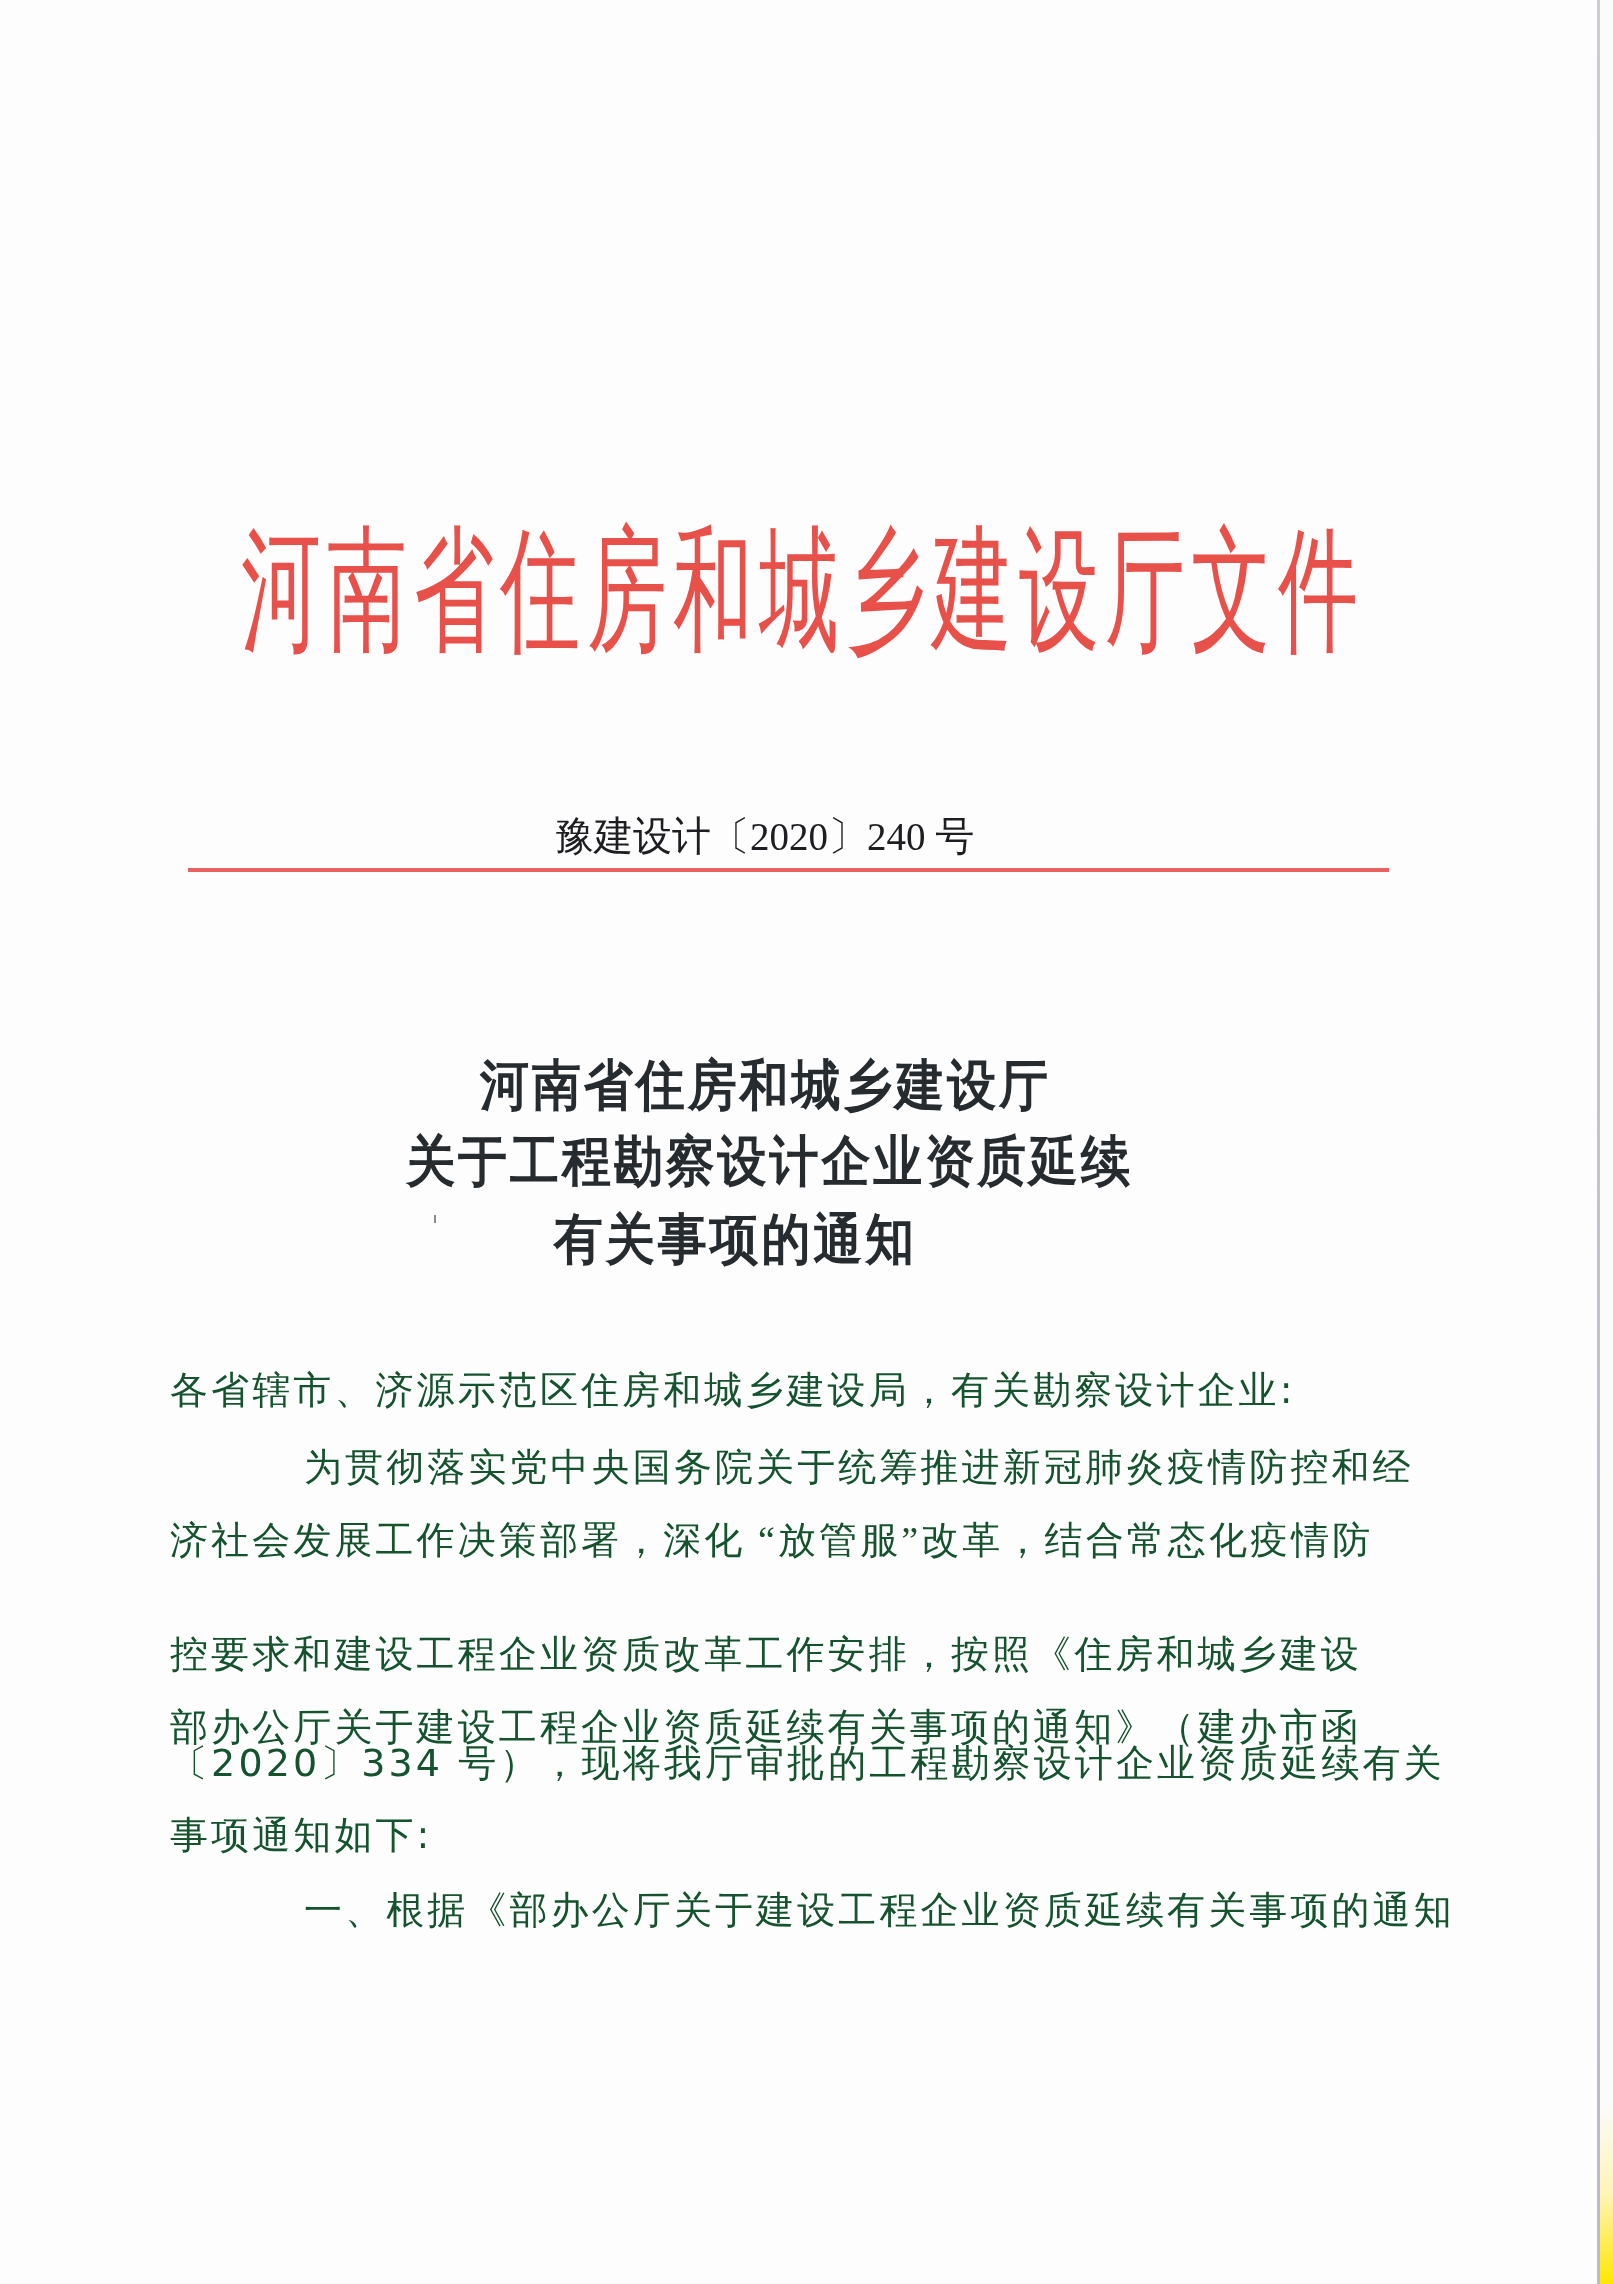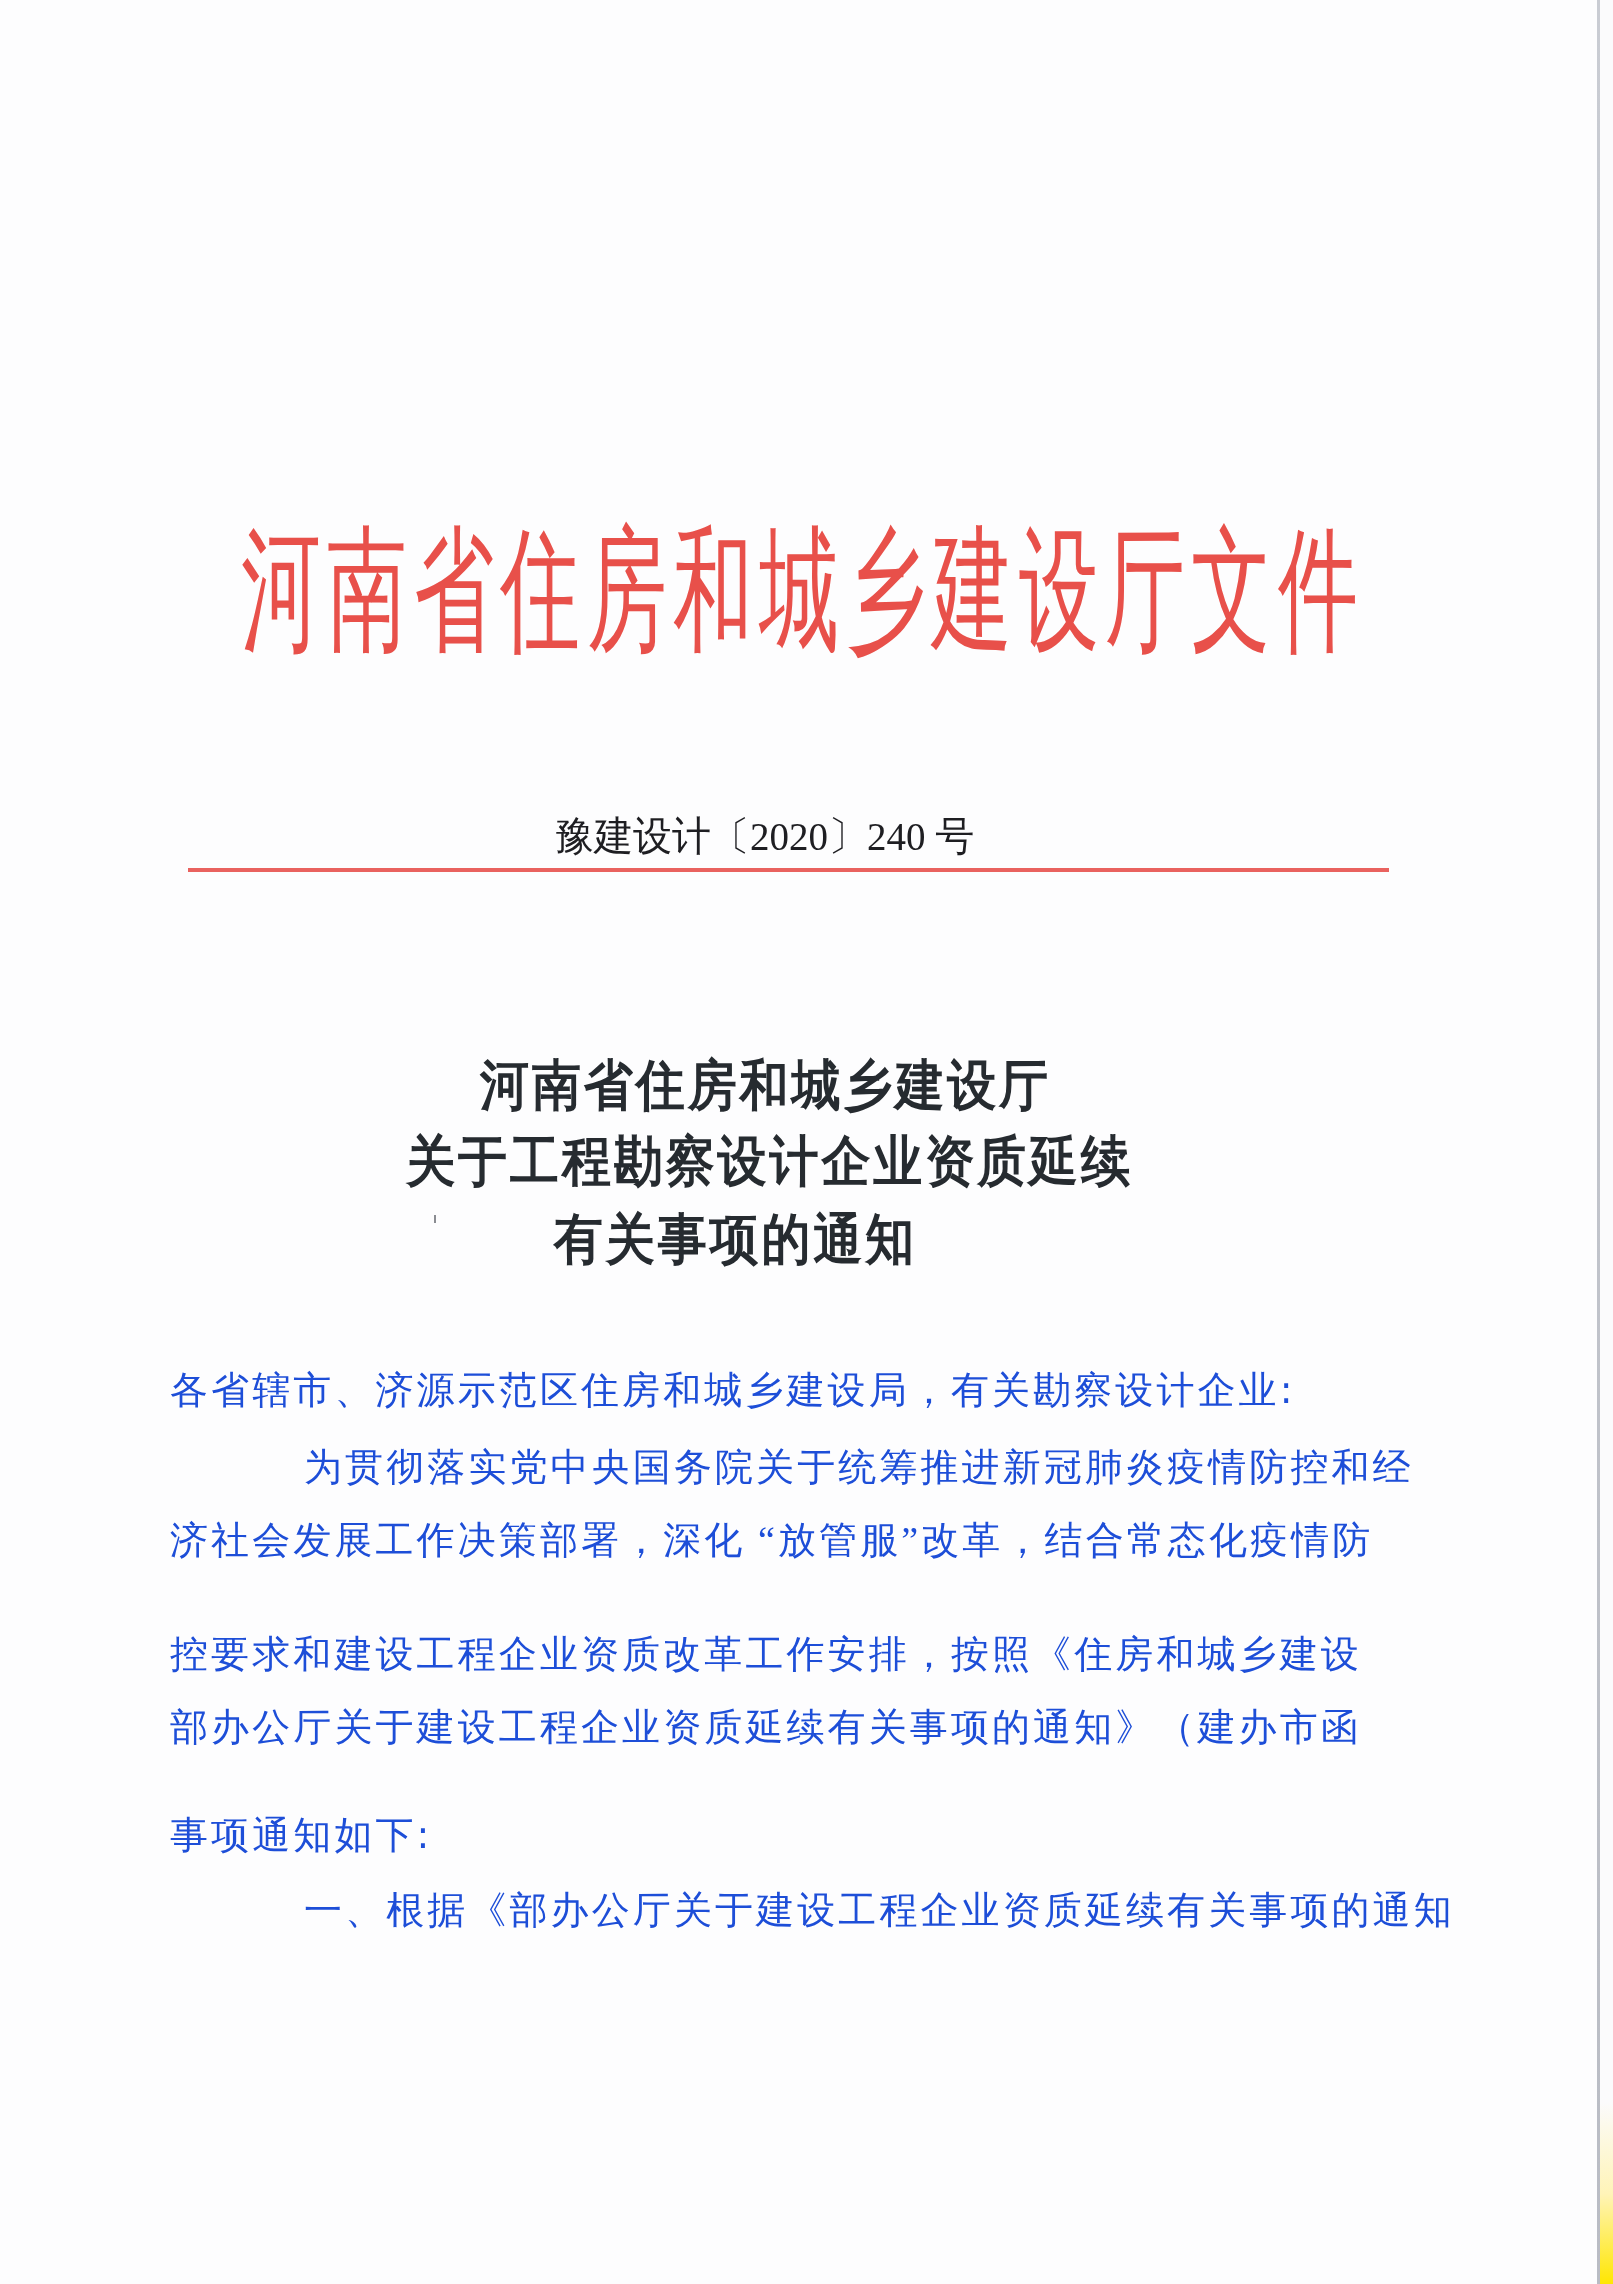--- a/index.html
+++ b/index.html
@@ -48,21 +48,21 @@
     }
     .title .t {
       display: inline-block; transform: scaleY(1.12); letter-spacing: 2.9px;
     }
     .title-1 { top: 1057px; left: -41px; }
     .title-2 { top: 1133px; left: -37px; }
     .title-3 { top: 1211px; left: -71px; }
     .body-line {
       position: absolute; left: 170px;
       font-family: "DejaVu Sans", "Liberation Sans", sans-serif;
-      font-size: 38px; line-height: 45px; color: #1d4ed8;
+      font-size: 38px; line-height: 45px; color: #14532d;
       white-space: nowrap; letter-spacing: 3.1px;
     }
     .indent { left: 260px; margin-left: 44px; }
     .stray-mark {
       position: absolute; width: 2px; height: 7.8px; background: #8a8c92;
     }
   </style>
 </head>
 <body>
 
@@ -101,18 +101,19 @@
     <span class="t">有关事项的通知</span>
   </div>
   <div class="stray-mark" style="left:434px; top:1215px;"></div>
 
   <div class="body-line" style="top:1368px;">各省辖市、济源示范区住房和城乡建设局，有关勘察设计企业:</div>
 
   <div class="body-line indent" style="top:1445px;">为贯彻落实党中央国务院关于统筹推进新冠肺炎疫情防控和经</div>
   <div class="body-line" style="top:1518px;font-family:Liberation Serif, serif;">济社会发展工作决策部署，深化 “放管服”改革，结合常态化疫情防</div>
   <div class="body-line" style="top:1592px;margin-top:40px;">控要求和建设工程企业资质改革工作安排，按照《住房和城乡建设</div>
   <div class="body-line" style="top:1705px;">部办公厅关于建设工程企业资质延续有关事项的通知》（建办市函</div>
+  <div class="body-line" style="top:1741px;">〔2020〕334 号），现将我厅审批的工程勘察设计企业资质延续有关</div>
   <div class="body-line" style="top:1813px;">事项通知如下:</div>
 
   <div class="body-line indent" style="top:1888px;">一、根据《部办公厅关于建设工程企业资质延续有关事项的通知</div>
 
 </div>
 
 
 </body></html>

